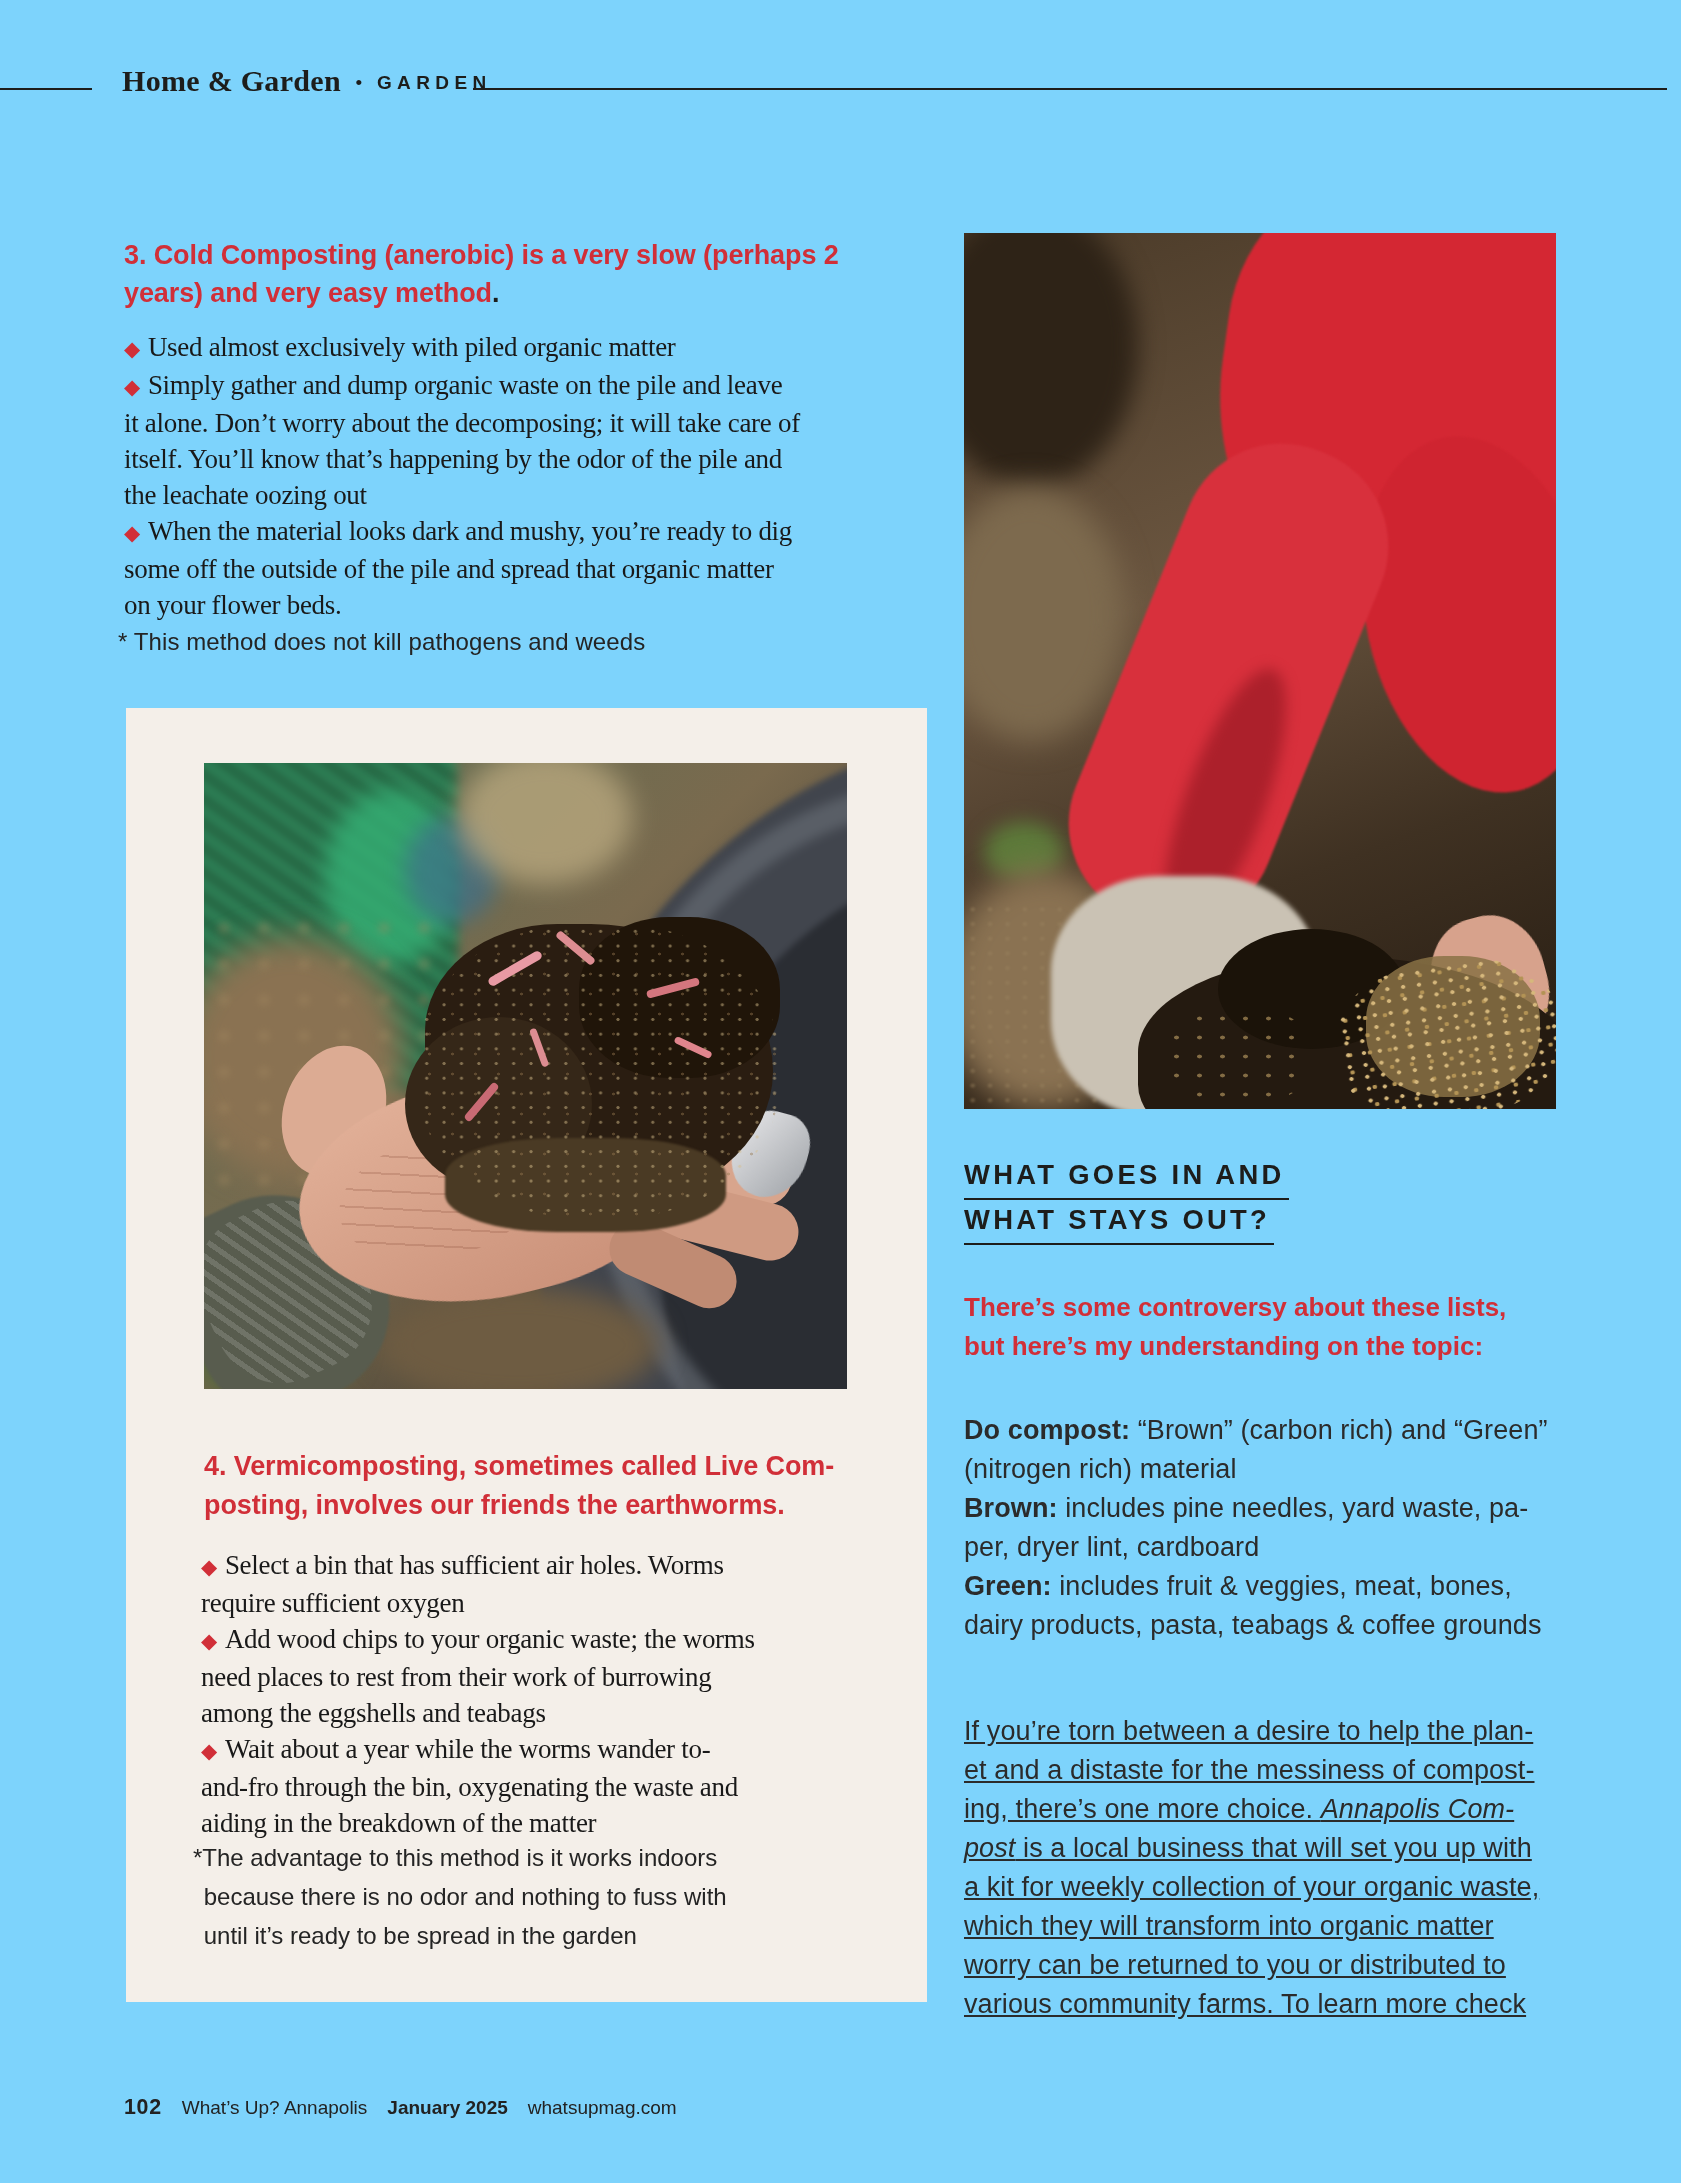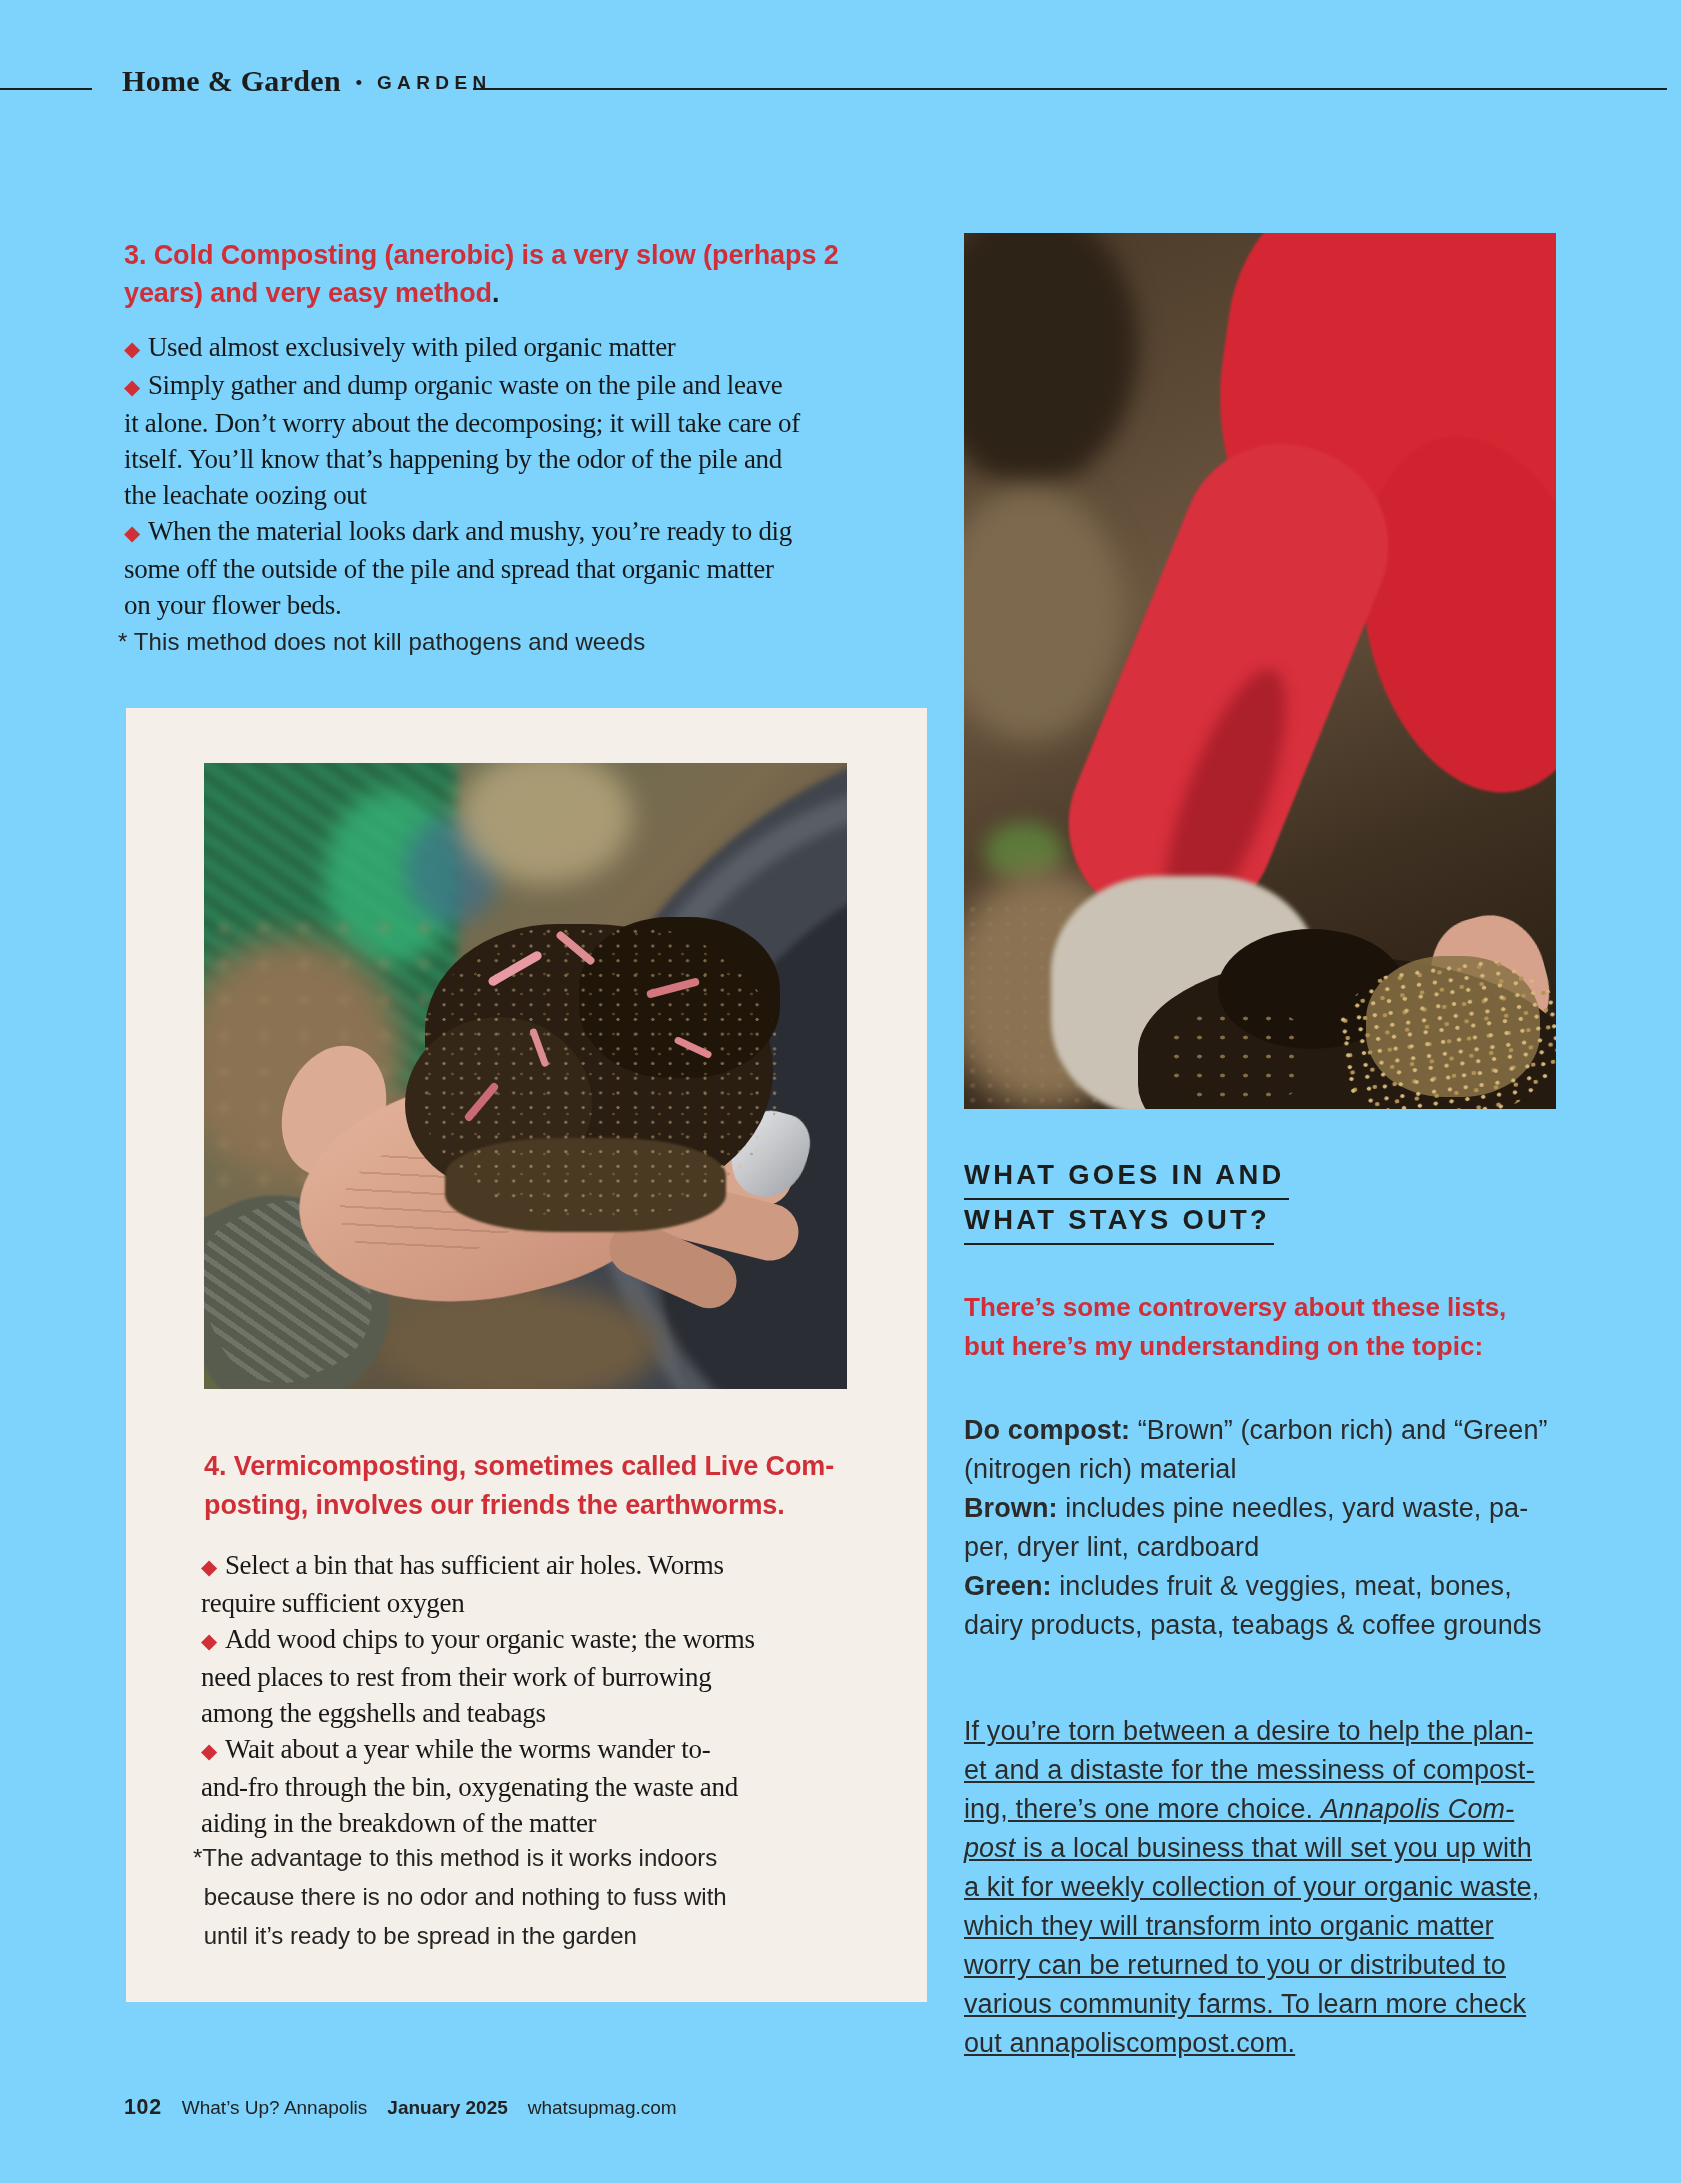--- a/index.html
+++ b/index.html
@@ -175,21 +175,20 @@
     </div>
   <div class="rc-body rc-para">
       <div>If you’re torn between a desire to help the plan-</div>
       <div>et and a distaste for the messiness of compost-</div>
       <div><span class="seg-t">ing, there’s one more choice. </span><span class="seg-i">Annapolis Com-</span></div>
       <div><span class="seg-i">post</span><span class="seg-t"> is a local business that will set you up with</span></div>
       <div>a kit for weekly collection of your organic waste,</div>
       <div>which they will transform into organic matter</div>
       <div>worry can be returned to you or distributed to</div>
       <div>various community farms. To learn more check</div>
-      <div>out annapoliscompost.com.</div>
     </div>
 
   <div class="footer">
     <span class="pg">102</span>
     <span>What’s Up? Annapolis</span>
     <span class="bold">January 2025</span>
     <span>whatsupmag.com</span>
   </div>
 
 </div>

